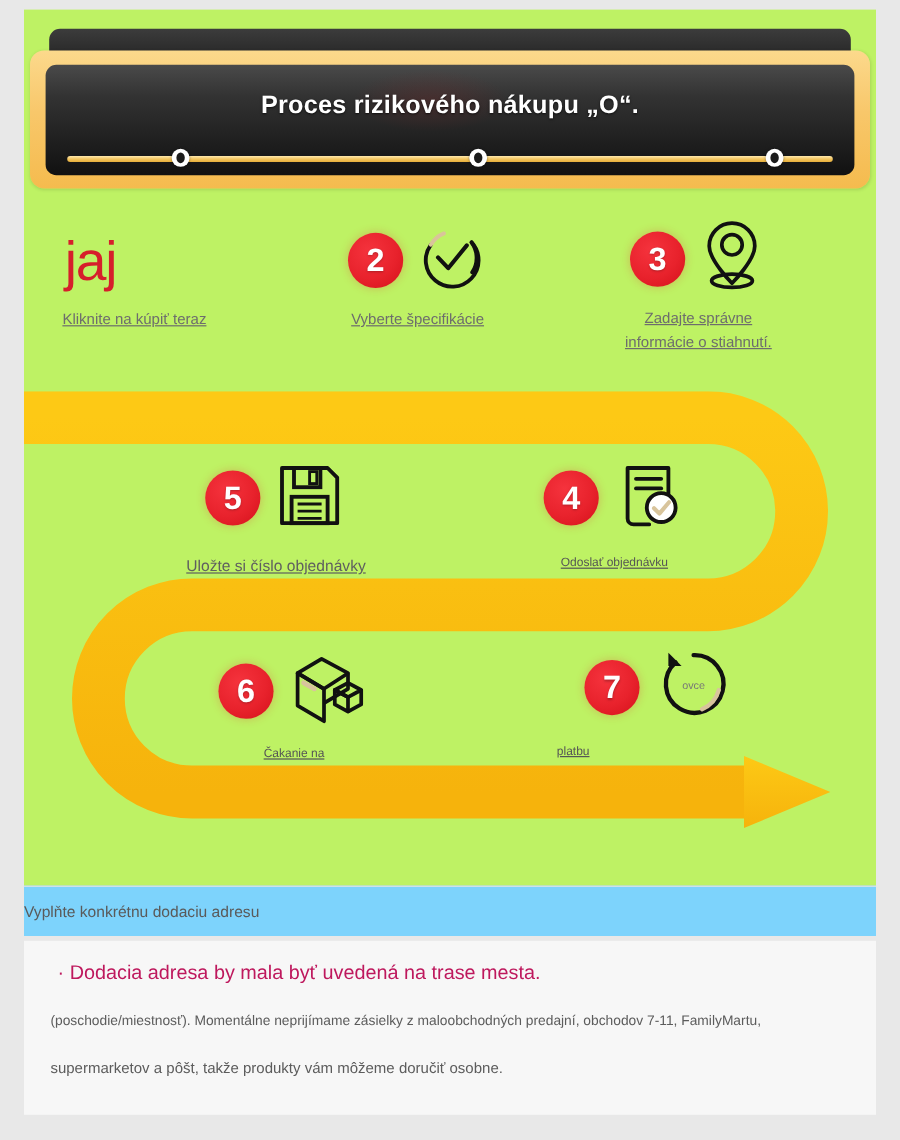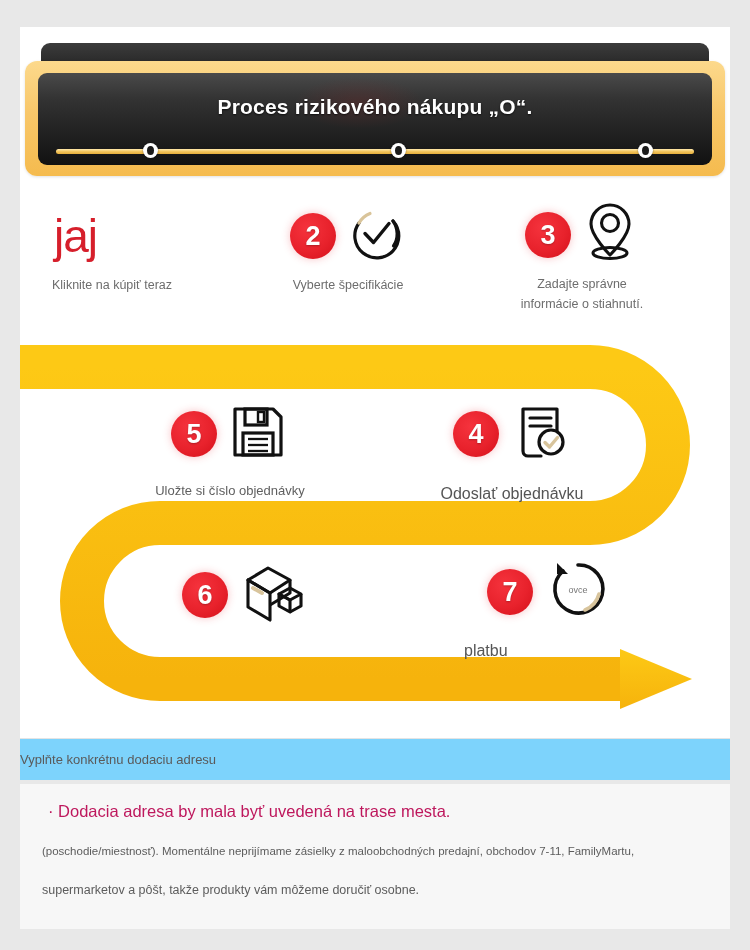--- a/index.html
+++ b/index.html
@@ -16,24 +16,24 @@
     position: relative;
     width: 750px;
     height: 950px;
     background: #e8e8e8;
   }
 
   
   .main-card {
     position: absolute;
     left: 20px;
-    top: 27px;
+    top: 8px;
     width: 710px;
     height: 752px;
-    background: #ffffff;
+    background: #bef264;
     overflow: hidden;
   }
 
   
   .banner-wrap {
     position: absolute;
     left: 5px;
     top: 16px;
     width: 700px;
     height: 135px;
@@ -144,22 +144,23 @@
   }
 
   .icon-pair { display: flex; align-items: center; justify-content: center; gap: 10px; }
 
   .cap {
     color: #6d6d6d;
     font-size: 12.5px;
     line-height: 1.45;
     margin-top: 9px;
     white-space: nowrap;
-  }
-  .cap-lg { font-size: 16px; color: #555; }
+    text-decoration: underline;
+  }
+  .cap-lg { font-size: 10px; color: #555; }
   .cap-md { font-size: 13px; color: #5f5f5f; }
   .cap-sm { font-size: 11.5px; color: #666; }
 
   
   .snake { position: absolute; left: 0; top: 318px; width: 710px; height: 378px; }
 
   
   .row-mid { position: absolute; left: 0; top: 368px; width: 710px; height: 130px; }
   .row-bot { position: absolute; left: 0; top: 528px; width: 710px; height: 140px; }
   .step { position: absolute; text-align: center; }
@@ -321,20 +322,21 @@
               <path d="M10 20 L30 8 L52 20 L32 33 Z" fill="none" stroke="#111" stroke-width="3.1" stroke-linejoin="round"></path>
               <path d="M10 20 V47 L32 60 V33 Z" fill="none" stroke="#111" stroke-width="3.1" stroke-linejoin="round"></path>
               <path d="M52 20 V33 L32 45" fill="none" stroke="#111" stroke-width="3.1" stroke-linejoin="round"></path>
               <line x1="15" y1="28" x2="24" y2="33" stroke="#d8c49c" stroke-width="4" stroke-linecap="round"></line>
               <path d="M41 34 L52 28 L63 34 L52 40 Z" fill="none" stroke="#111" stroke-width="3.1" stroke-linejoin="round"></path>
               <path d="M41 34 V46 L52 52 V40 Z" fill="none" stroke="#111" stroke-width="3.1" stroke-linejoin="round"></path>
               <path d="M63 34 V46 L52 52" fill="none" stroke="#111" stroke-width="3.1" stroke-linejoin="round"></path>
             </svg>
           </span>
         </div>
+        <div class="cap cap-lg" style="margin-top:6px">Čakanie na</div>
       </div>
 
       <div class="step" style="left:400px; top:-4px; width:260px">
         <div class="icon-pair" style="height:82px">
           <div class="badge">7</div>
           <span style="position:relative">
             <svg width="70" height="70" viewBox="0 0 70 70">
               <path d="M20 16 A24 24 0 1 0 35 10" fill="none" stroke="#111" stroke-width="3.6" stroke-linecap="round"></path>
               <path d="M42 55 A24 24 0 0 0 56 39" fill="none" stroke="#d8c49c" stroke-width="3.6" stroke-linecap="round"></path>
               <path d="M14 8 L14 19 L25 19 Z" fill="#111"></path>

